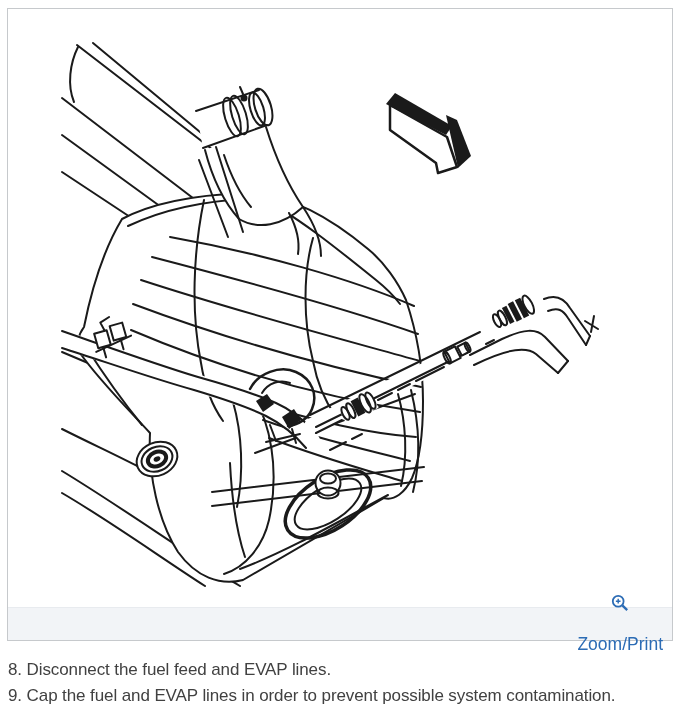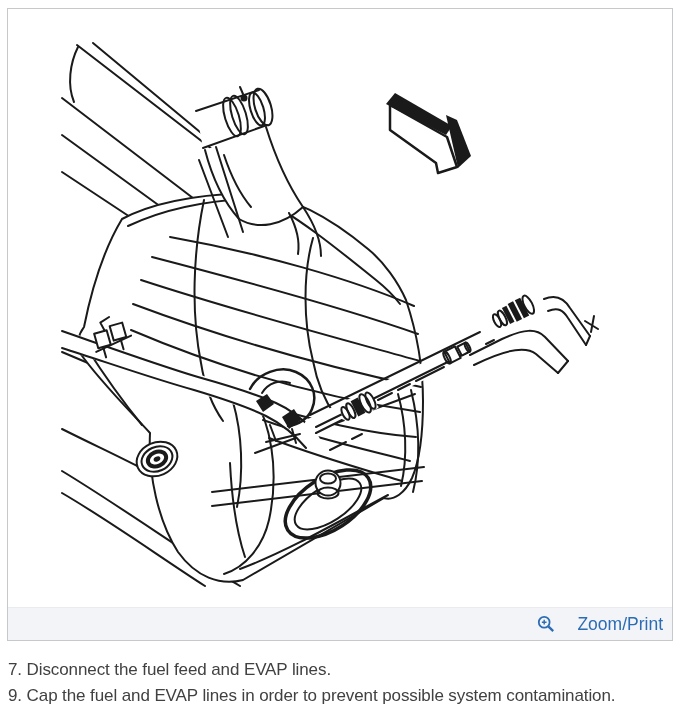--- a/index.html
+++ b/index.html
@@ -5,21 +5,21 @@
   html,body{margin:0;padding:0;background:#fff;}
   body{font-family:"Liberation Sans",sans-serif;}
   .stage{position:relative;width:697px;height:725px;background:#fff;overflow:hidden;}
   .viewer{position:absolute;left:7px;top:8px;width:666px;height:633px;margin:0;
           border:1px solid var(--border,#c6c9cc);background:#fff;box-sizing:border-box;}
   .canvas{width:664px;height:598px;overflow:hidden;background:#fff;}
   .canvas svg{display:block;color:var(--line-art,#1a1a1a);}
   .viewer-footer{height:33px;background:var(--footer-bg,#f2f4f7);border-top:1px solid #e8ebef;
           display:flex;align-items:center;justify-content:flex-end;padding:0 9px;box-sizing:border-box;}
   .zoomprint{display:inline-flex;align-items:center;gap:22px;color:var(--link,#2c6cb5);
-          text-decoration:none;font-size:17.5px;cursor:pointer;}
+          text-decoration:none;font-size:17.5px;cursor:pointer;flex-direction:column;}
   .zoomprint svg{display:block;}
   .instructions{position:absolute;left:8px;top:657px;margin:0;padding:0;
           color:var(--text,#414141);font-size:17px;line-height:26px;letter-spacing:-0.1px;}
   .instructions div{white-space:nowrap;}
 </style>
 </head>
 <body>
 
 <div class="stage">
 
@@ -197,17 +197,17 @@
             <path d="M12.6,12.6 L18,18" stroke-width="2.6"></path>
             <path d="M8,5.4 L8,10.6 M5.4,8 L10.6,8" stroke-width="1.6"></path>
           </g>
         </svg>
         <span>Zoom/Print</span>
       </a>
     </div>
   </figure>
 
   <div class="instructions">
-    <div>7. Disconnect the fuel feed and EVAP lines.</div>
+    <div>8. Disconnect the fuel feed and EVAP lines.</div>
     <div>9. Cap the fuel and EVAP lines in order to prevent possible system contamination.</div>
   </div>
 
 </div>
 
 </body></html>

